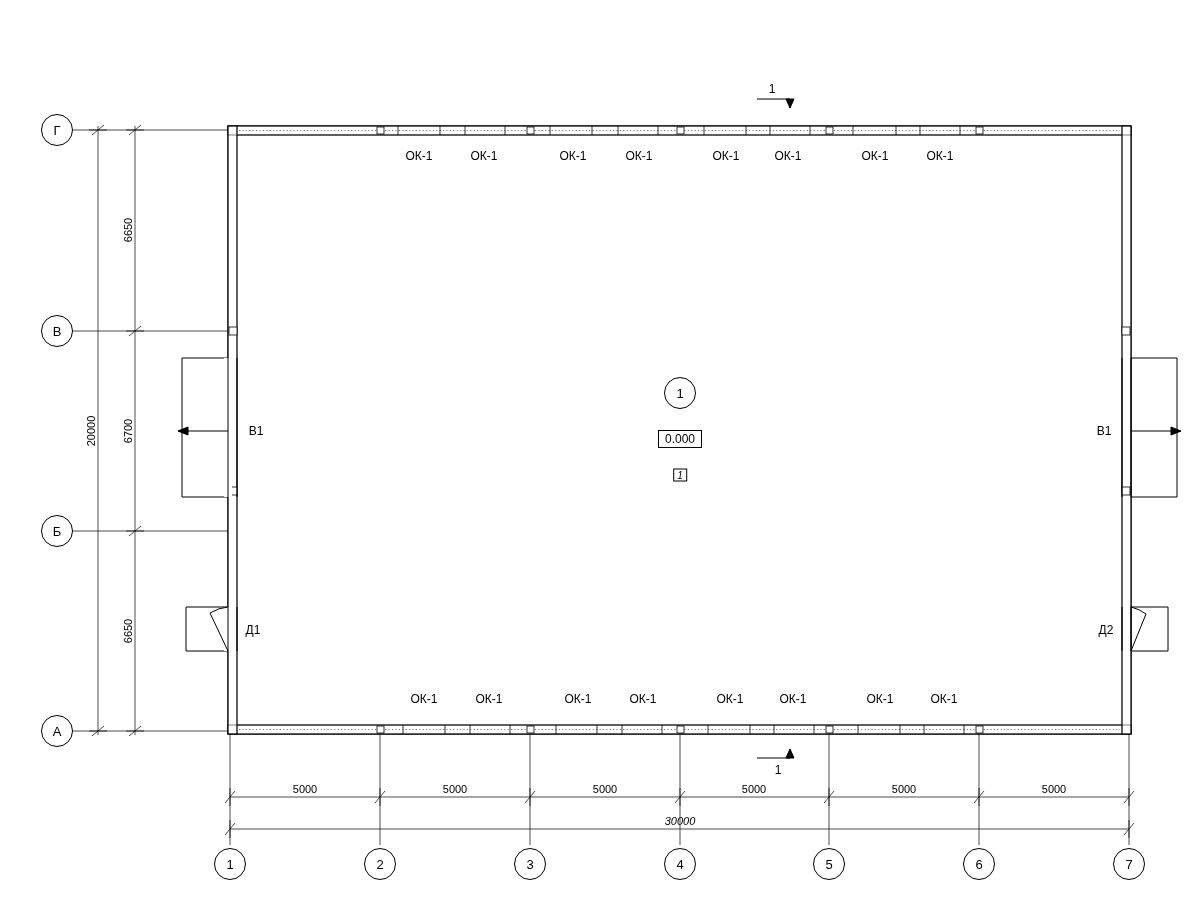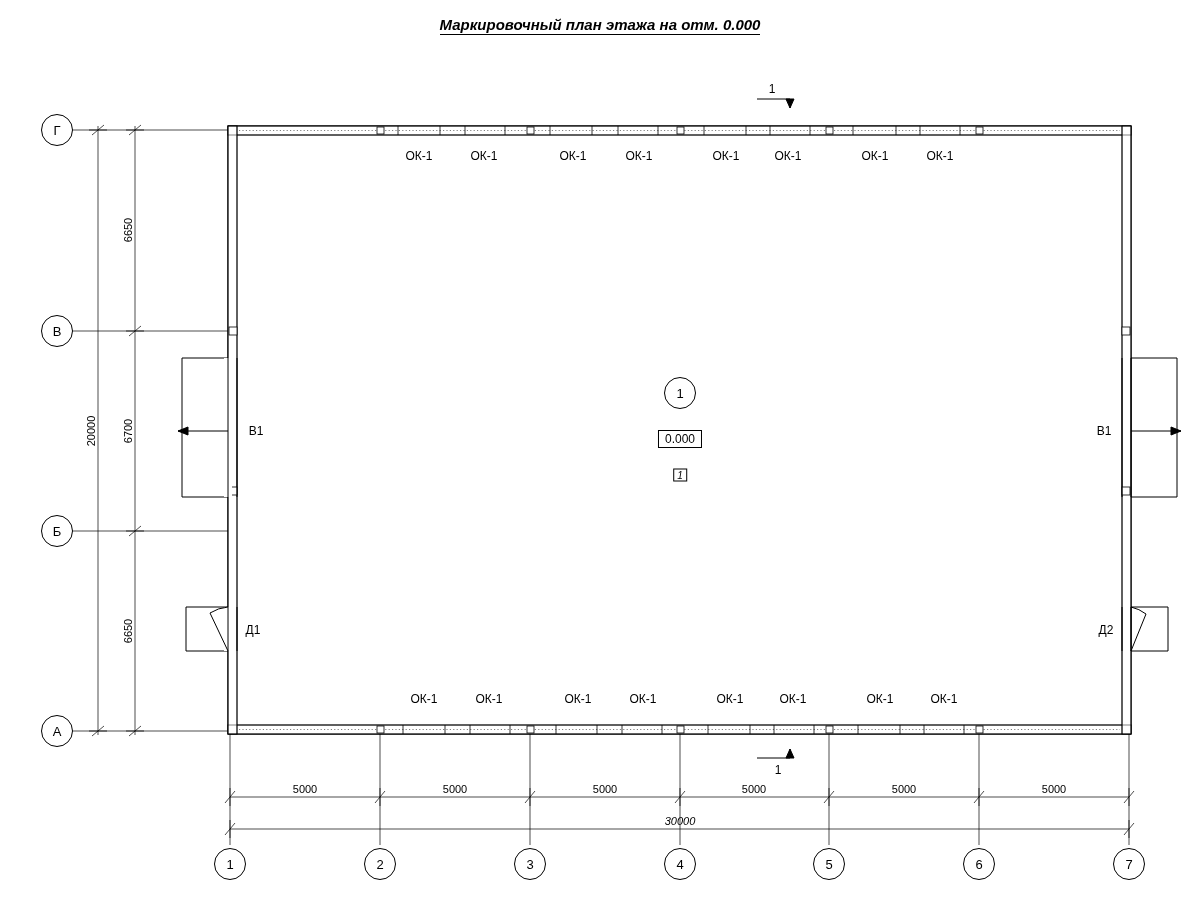--- a/index.html
+++ b/index.html
@@ -99,21 +99,20 @@
     position: absolute;
     font-size: 12px;
     transform: translate(-50%, -50%);
   }
 </style>
 </head>
 <body>
 
 <div id="sheet">
 
-  <div class="title"><span>Маркировочный план этажа на отм. 0.000</span></div>
 
   <svg id="plan" width="1200" height="900">
     <g stroke="#000" fill="none" stroke-width="1">
 
       <rect x="228" y="126" width="903" height="608" stroke-width="1" fill="none"></rect>
       <rect x="236" y="134" width="887" height="592" stroke-width="1" fill="none"></rect>
 
       <g stroke-width="0.6" stroke="#000">
         <line x1="228" y1="130" x2="1131" y2="130"></line>
         <line x1="228" y1="731" x2="1131" y2="731"></line>

